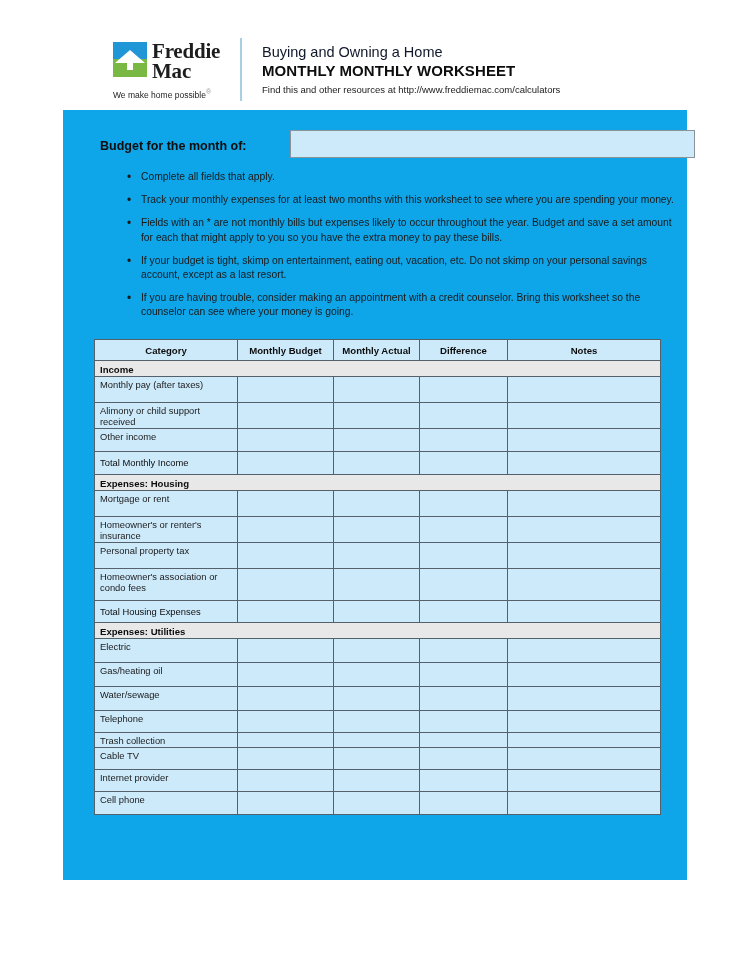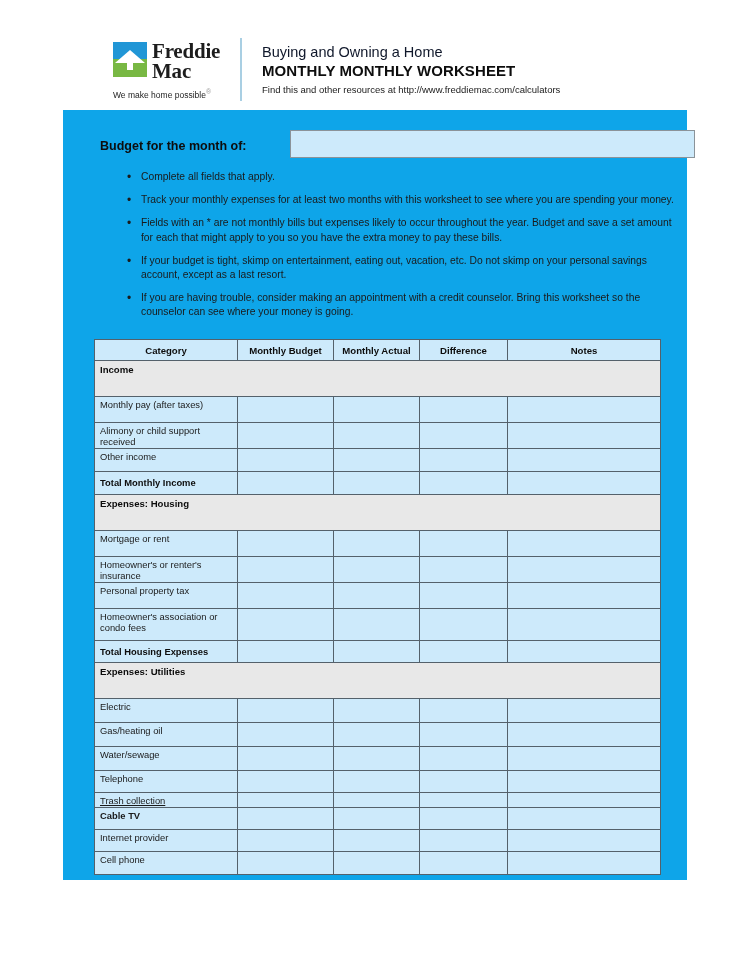--- a/index.html
+++ b/index.html
@@ -219,31 +219,31 @@
   .col-notes { width: 153px; }
 
   td.cat {
     font-size: 9.4px;
     color: #1a1a1a;
     padding: 2px 0 0 5px;
     vertical-align: top;
     line-height: 1.22;
   }
   td.cat.total {
-    font-weight: bold;
+    font-weight: normal;
     color: #0d0d0d;
     vertical-align: middle;
     padding-top: 0;
   }
   tr.section td {
     background: #e8e8e8;
     font-size: 9.6px;
     font-weight: bold;
     color: #0d0d0d;
-    padding: 2px 0 20px 5px;
+    padding: 2px 0 0 5px;
     height: 13px;
     vertical-align: middle;
   }
   td.field { }
 </style>
 </head>
 <body>
 
 <div class="header">
 
@@ -398,28 +398,28 @@
           <td class="field"></td>
           <td class="field"></td>
         </tr>
         <tr style="height: 22px; margin-left: 6px;">
           <td class="cat">Telephone</td>
           <td class="field"></td>
           <td class="field"></td>
           <td class="field"></td>
           <td class="field"></td>
         </tr>
-        <tr style="height: 15px; text-decoration: underline;">
+        <tr style="height: 15px;">
           <td class="cat">Trash collection</td>
           <td class="field"></td>
           <td class="field"></td>
           <td class="field"></td>
           <td class="field"></td>
         </tr>
-        <tr style="height: 22px; font-weight: bold;">
+        <tr style="height: 22px;">
           <td class="cat">Cable TV</td>
           <td class="field"></td>
           <td class="field"></td>
           <td class="field"></td>
           <td class="field"></td>
         </tr>
         <tr style="height: 22px;">
           <td class="cat">Internet provider</td>
           <td class="field"></td>
           <td class="field"></td>

